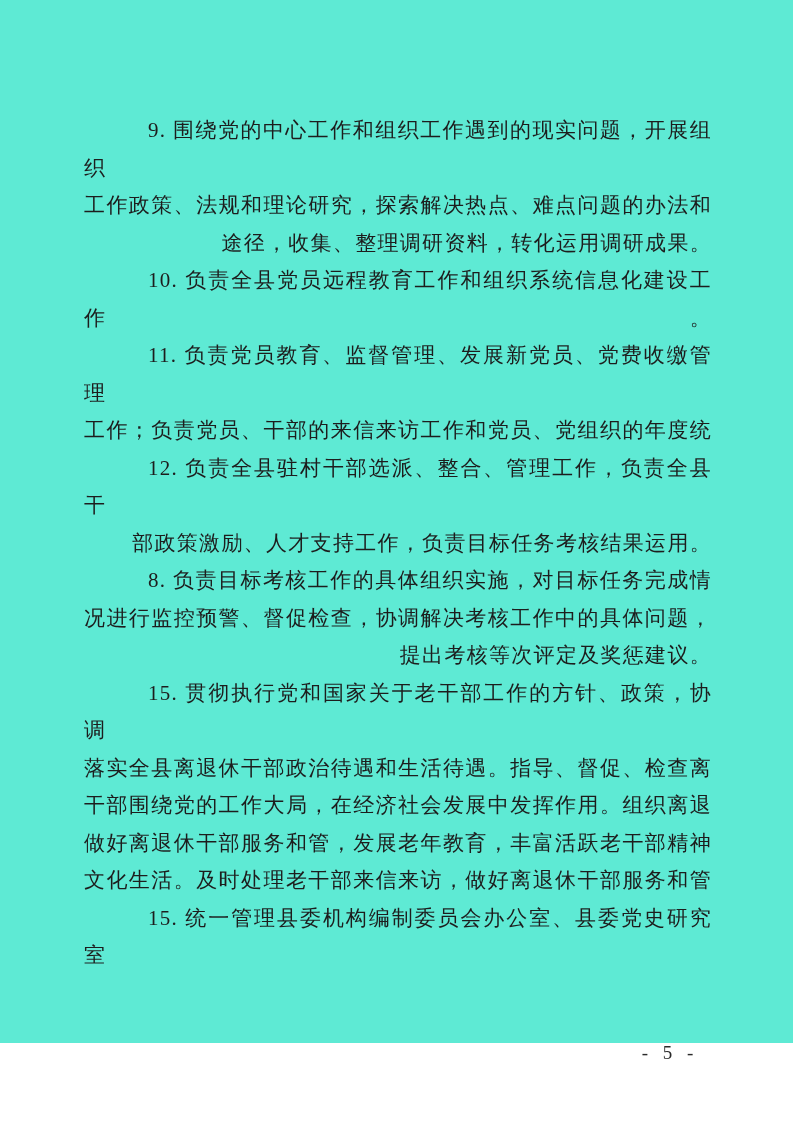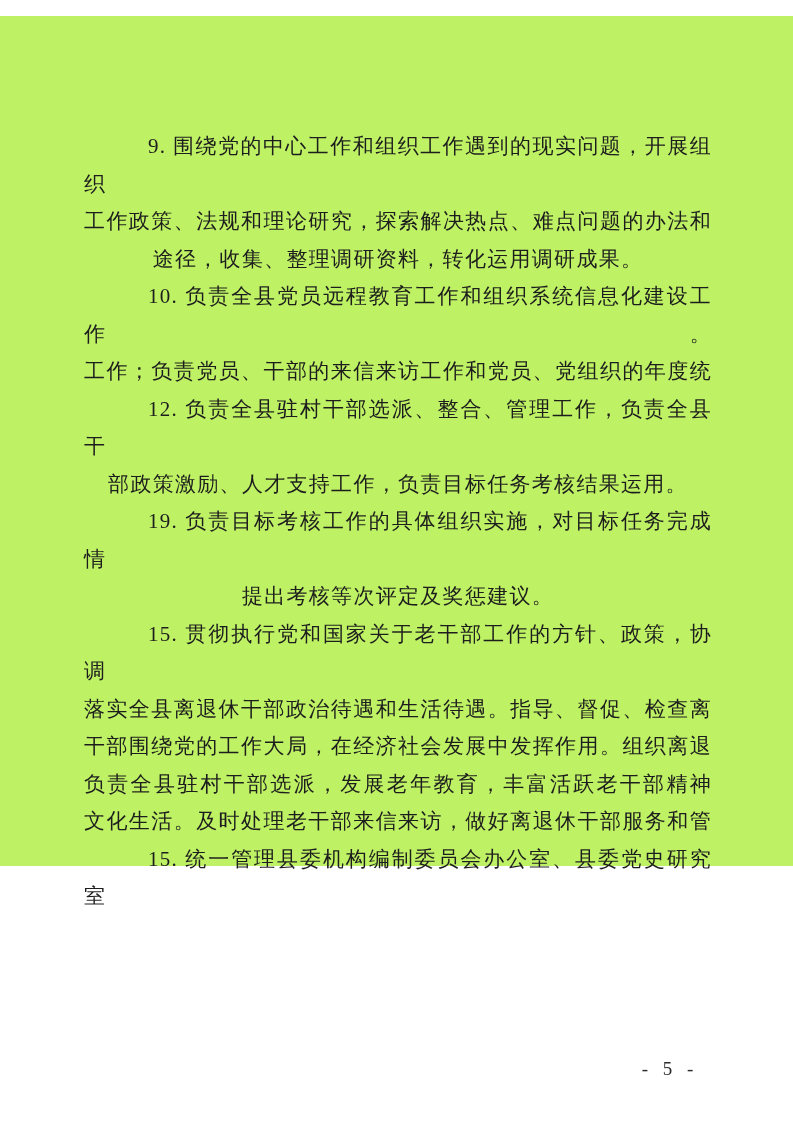--- a/index.html
+++ b/index.html
@@ -6,38 +6,37 @@
     margin: 0;
     padding: 0;
     width: 793px;
     height: 1122px;
     background: #ffffff;
     overflow: hidden;
   }
   .page {
     position: relative;
     width: 793px;
-    height: 850px;
-    background: #bef264;
+    height: 1043px;
+    background: #5eead4;
     font-family: "Liberation Serif", "DejaVu Serif", serif;
     color: #1d1d1d;
-    margin-top: 16px;
   }
   .textblock {
     position: absolute;
     left: 84px;
     top: 112px;
     width: 628px;
     font-size: 21px;
     line-height: 37.5px;
     letter-spacing: 1.3px;
     color: #1d1d1d;
   }
   .line {
-    text-align: center;
+    text-align: right;
   }
   
   .j {
     text-align: justify;
     text-align-last: justify;
     text-justify: inter-character;
   }
   
   .ind {
     text-indent: 64px;
@@ -57,29 +56,31 @@
 </head>
 <body>
 
 <div class="page">
 
   <div class="textblock">
     <div class="line ind j">9. 围绕党的中心工作和组织工作遇到的现实问题，开展组织</div>
     <div class="line j">工作政策、法规和理论研究，探索解决热点、难点问题的办法和</div>
     <div class="line">途径，收集、整理调研资料，转化运用调研成果。</div>
     <div class="line ind j">10. 负责全县党员远程教育工作和组织系统信息化建设工作。</div>
+    <div class="line ind j">11. 负责党员教育、监督管理、发展新党员、党费收缴管理</div>
     <div class="line j">工作；负责党员、干部的来信来访工作和党员、党组织的年度统</div>
     <div class="line ind j">12. 负责全县驻村干部选派、整合、管理工作，负责全县干</div>
     <div class="line">部政策激励、人才支持工作，负责目标任务考核结果运用。</div>
-    <div class="line ind j">19. 负责目标考核工作的具体组织实施，对目标任务完成情</div>
+    <div class="line ind j">8. 负责目标考核工作的具体组织实施，对目标任务完成情</div>
+    <div class="line j">况进行监控预警、督促检查，协调解决考核工作中的具体问题，</div>
     <div class="line">提出考核等次评定及奖惩建议。</div>
     <div class="line ind j">15. 贯彻执行党和国家关于老干部工作的方针、政策，协调</div>
     <div class="line j">落实全县离退休干部政治待遇和生活待遇。指导、督促、检查离</div>
     <div class="line j">干部围绕党的工作大局，在经济社会发展中发挥作用。组织离退</div>
-    <div class="line j">负责全县驻村干部选派，发展老年教育，丰富活跃老干部精神</div>
+    <div class="line j">做好离退休干部服务和管，发展老年教育，丰富活跃老干部精神</div>
     <div class="line j">文化生活。及时处理老干部来信来访，做好离退休干部服务和管</div>
     <div class="line ind j">15. 统一管理县委机构编制委员会办公室、县委党史研究室</div>
 
   </div>
 
   <div class="pagenum">- 5 -</div>
 
 </div>
 
 </body></html>

